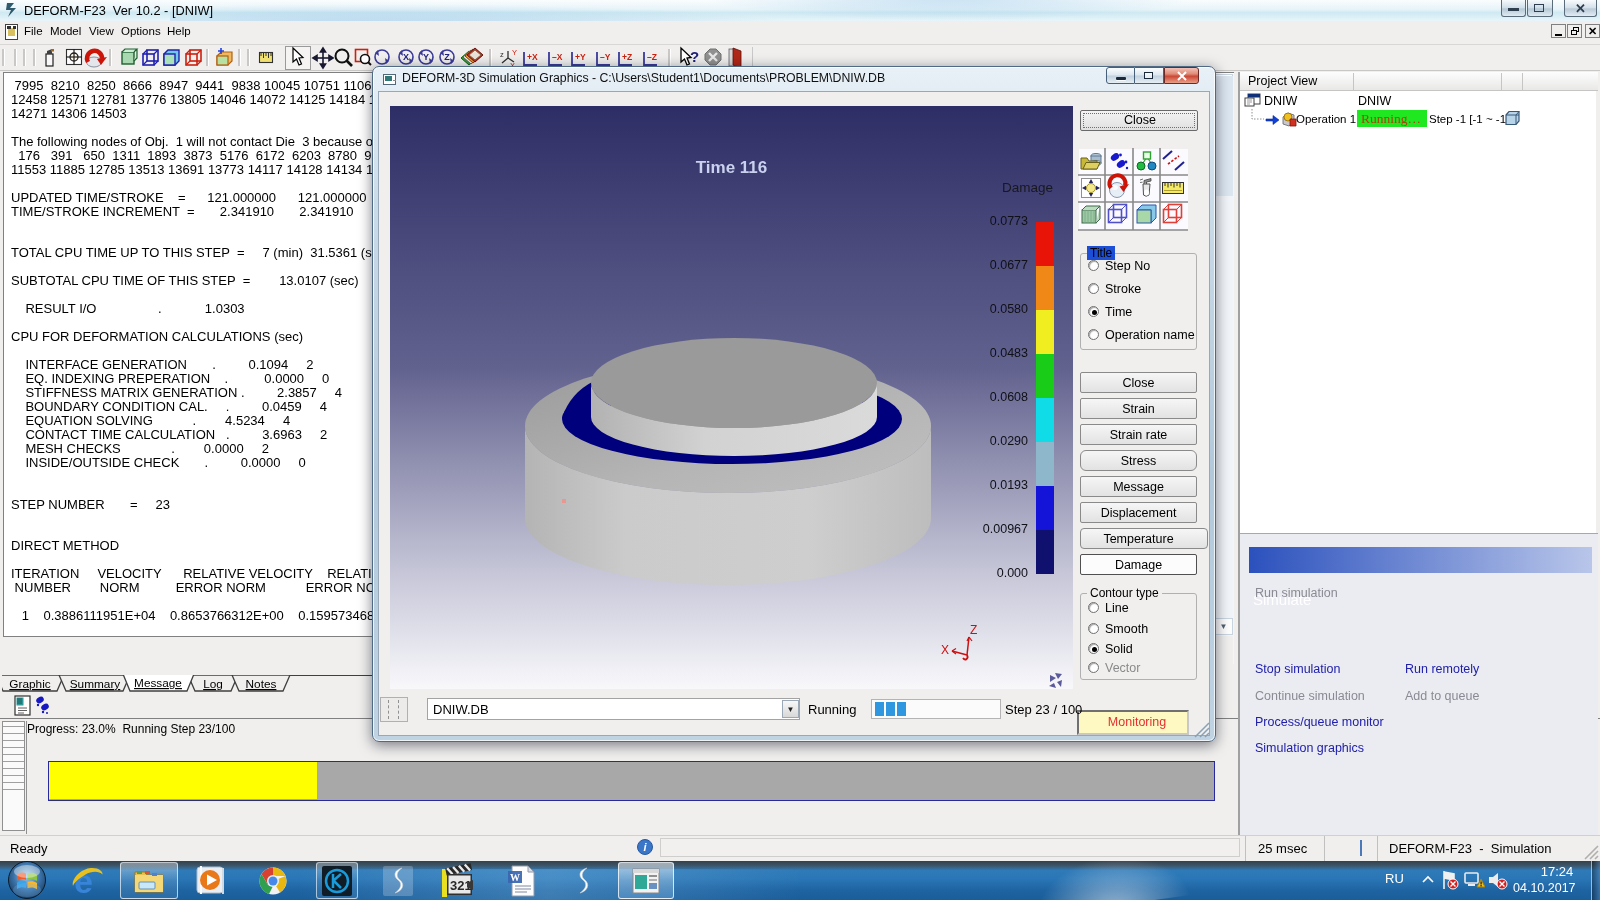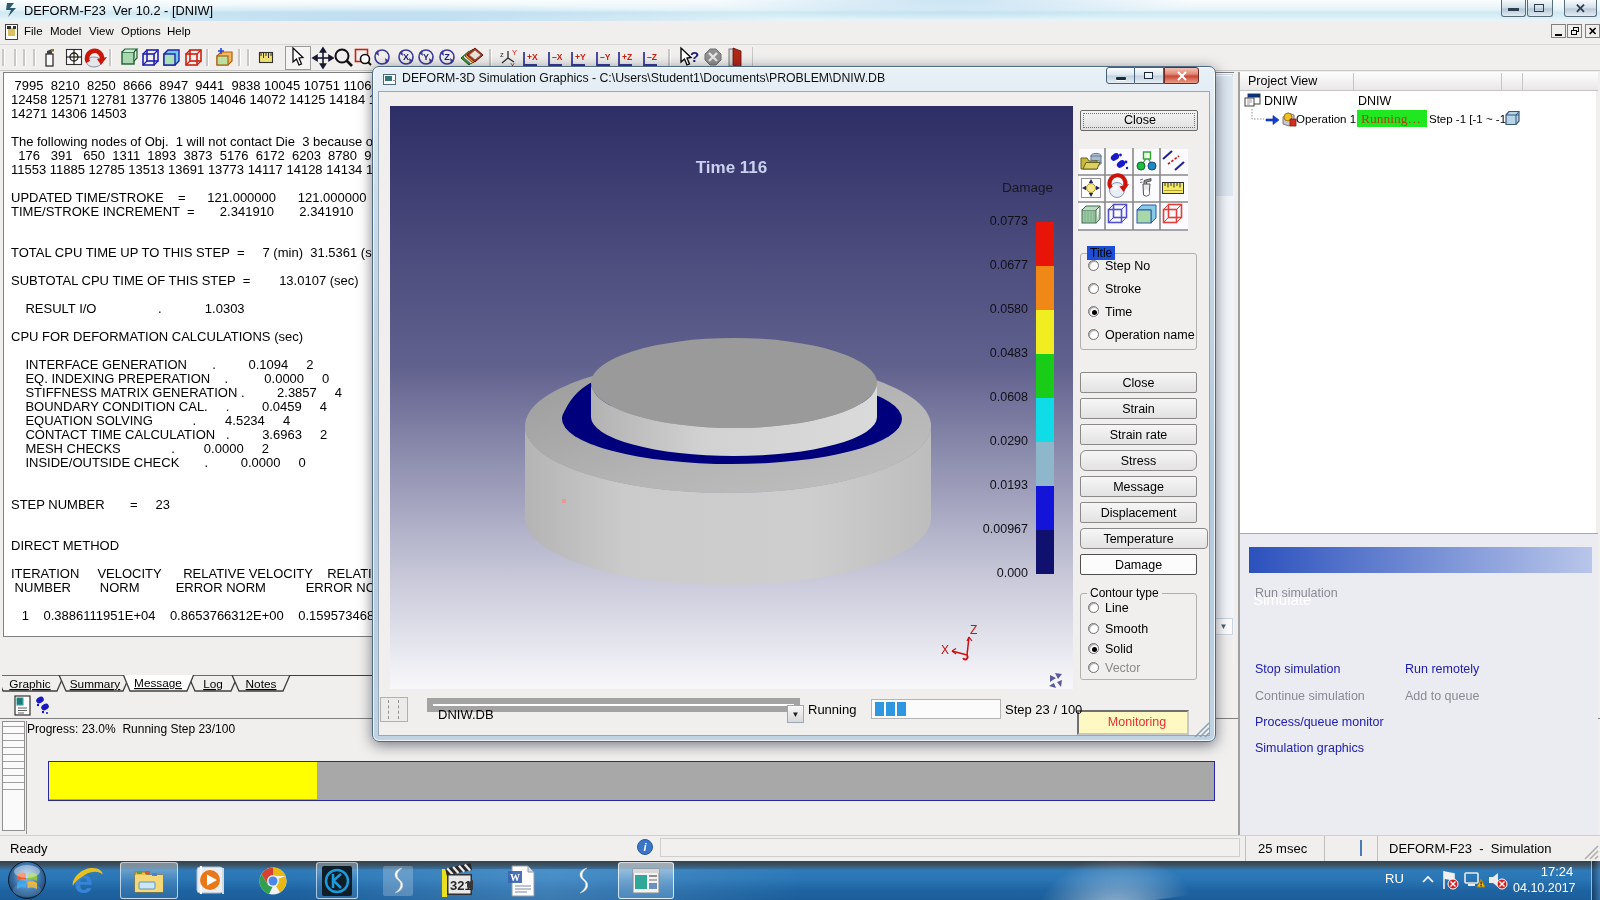--- a/index.html
+++ b/index.html
@@ -678,21 +678,21 @@
       </div>
     </div>
 
   <div class="abs" style="left:705px;top:644px;width:112px;height:25px;background:#fef9c3;border:2px solid #707070;border-right-color:#c8c8c8;border-bottom-color:#c8c8c8;">
     <div class="abs" style="left:0;top:3px;width:116px;text-align:center;font-size:12.5px;color:#e43030;">Monitoring</div>
   </div>
 
   <div class="abs" style="left:8px;top:631px;width:28px;height:25px;background:#ecebea;border:1px solid #b0b0b0;"></div>
   <div class="abs" style="left:16px;top:634px;width:1px;height:19px;border-left:1px dashed #909090;"></div>
   <div class="abs" style="left:26px;top:634px;width:1px;height:19px;border-left:1px dashed #909090;"></div>
-  <div class="abs" style="left:55px;top:632px;width:373px;height:14px;background:#fff;border:6px solid #a3a3a3;">
+  <div class="abs" style="left:55px;top:632px;width:373px;height:22px;background:#fff;border:1px solid #a3a3a3;">
     <div class="abs" style="left:5px;top:3px;font-size:13px;color:#000;">DNIW.DB</div>
     <div class="abs" style="left:354px;top:1px;width:17px;height:18px;background:linear-gradient(#f8f8f8,#d8d8d8);border:1px solid #9aa8b8;font-size:8px;text-align:center;line-height:17px;color:#202020;">▼</div>
   </div>
   <div class="abs" style="left:436px;top:636px;font-size:13px;color:#000;">Running</div>
   <div class="abs" style="left:499px;top:633px;width:130px;height:20px;background:#fbfbfb;border:1px solid #b4b4b4;">
     <div class="abs" style="left:3px;top:2px;width:9px;height:14px;background:#2f96e0;"></div>
     <div class="abs" style="left:14px;top:2px;width:9px;height:14px;background:#2f96e0;"></div>
     <div class="abs" style="left:25px;top:2px;width:9px;height:14px;background:#2f96e0;"></div>
   </div>
   <div class="abs" style="left:633px;top:636px;width:90px;white-space:nowrap;font-size:13px;color:#000;">Step 23 / 100</div>

